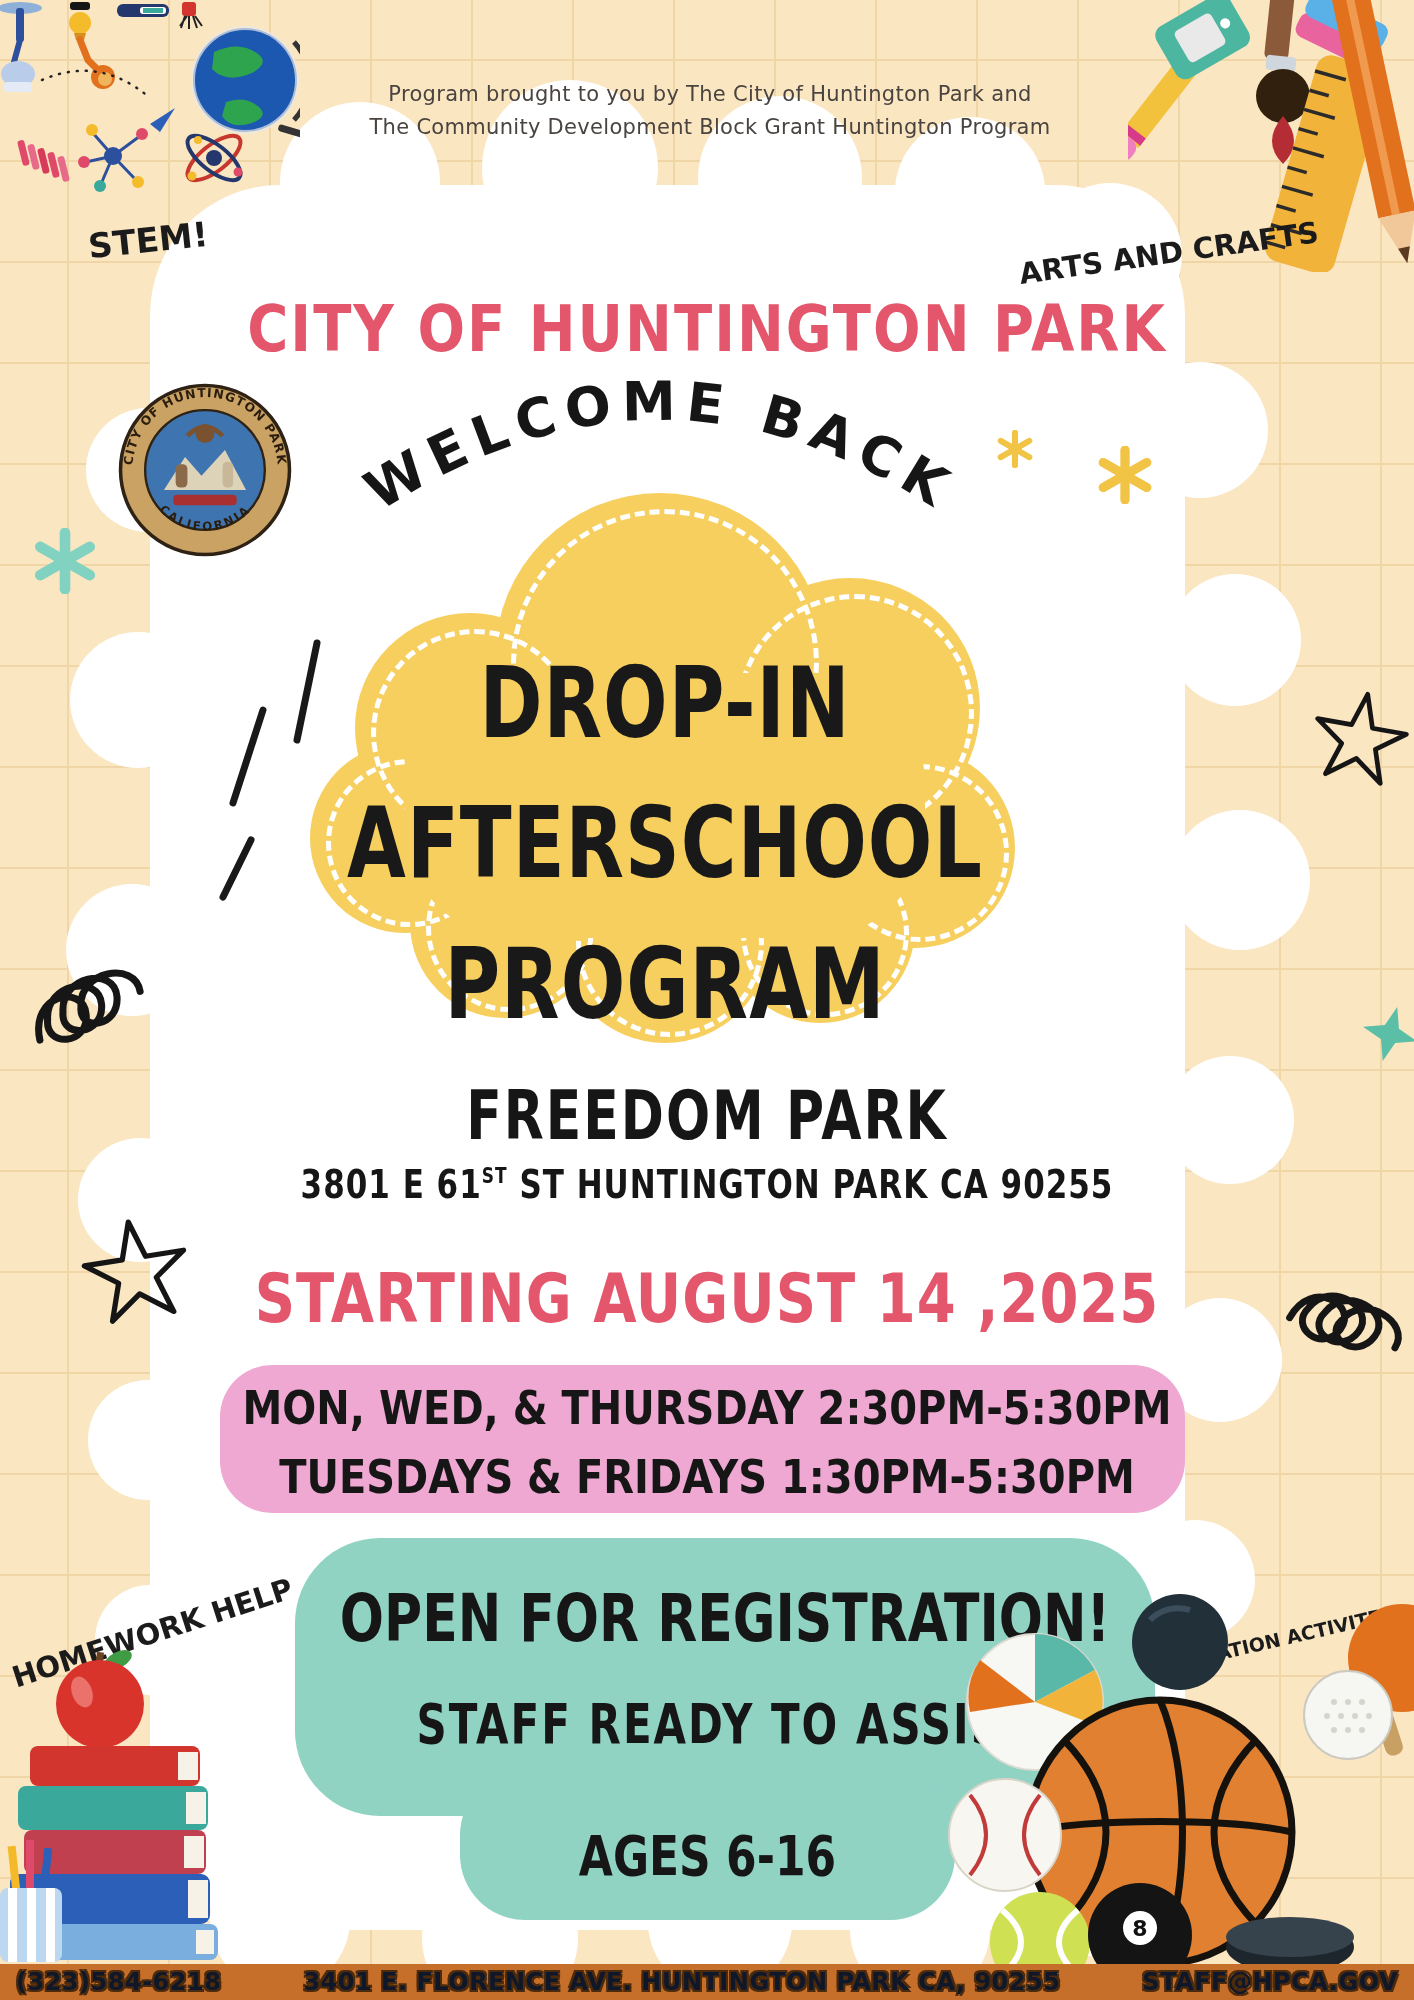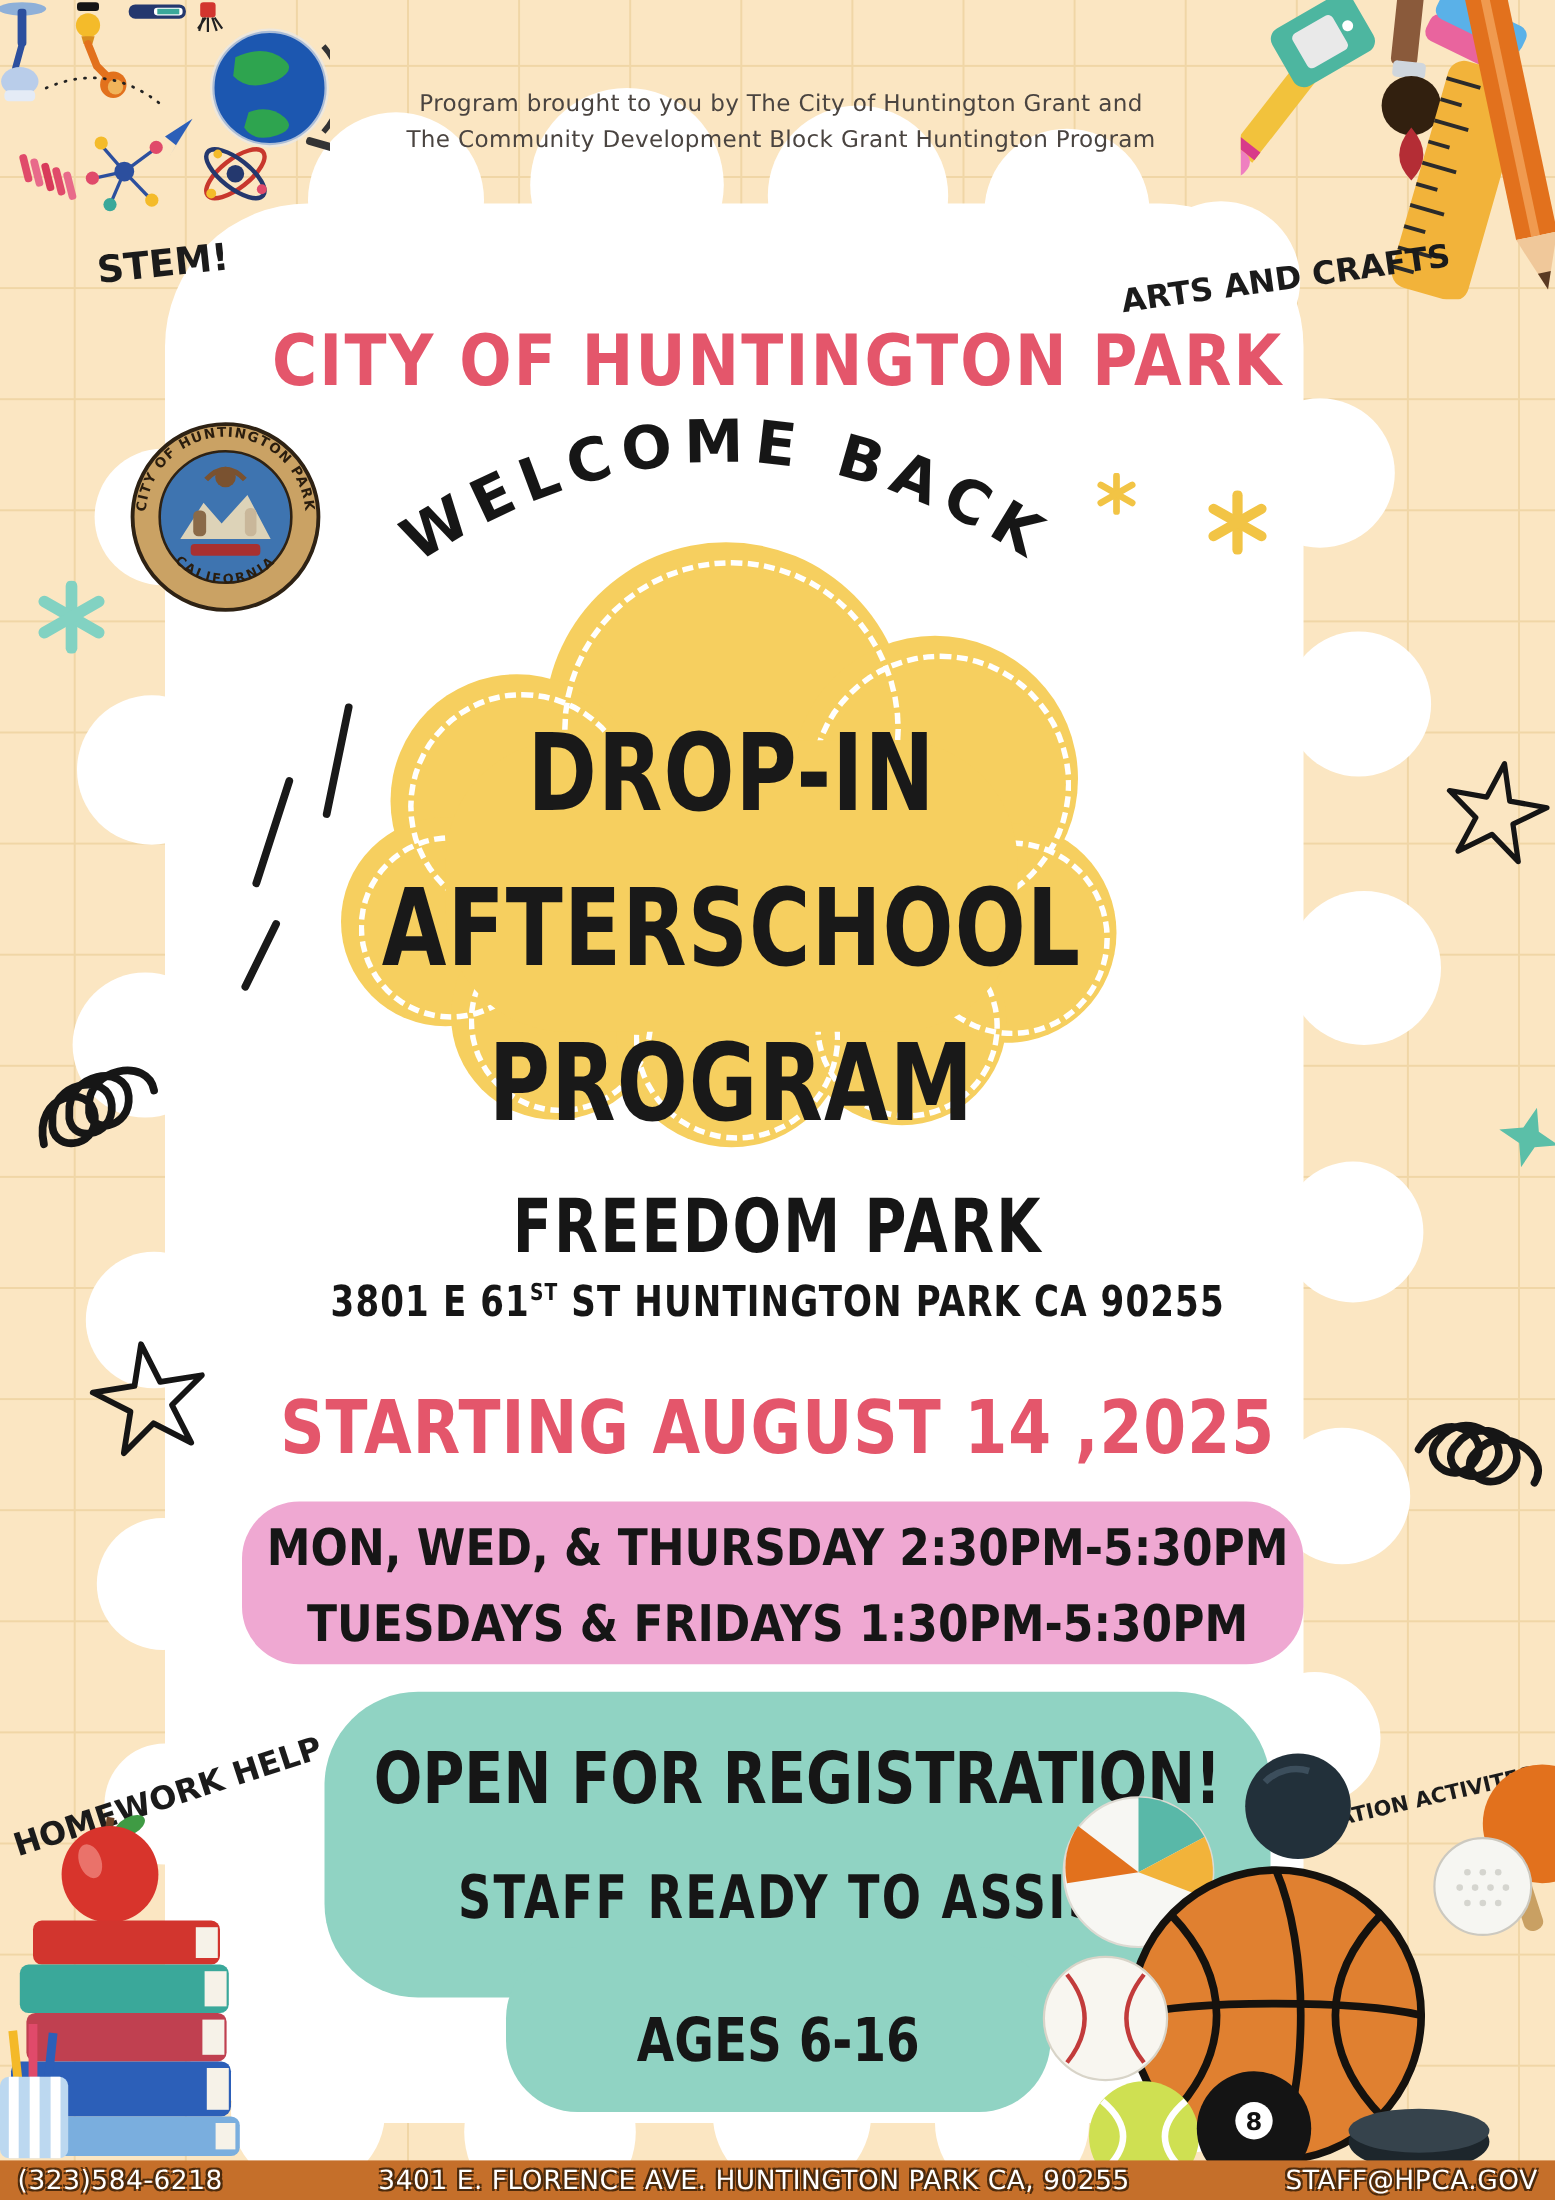--- a/index.html
+++ b/index.html
@@ -36,21 +36,21 @@
   .sched{top:1382px;font-size:40px;font-weight:700;color:#161616;line-height:60px;transform:scaleY(1.15)}
   .tealmain{left:295px;top:1538px;width:860px;height:278px;background:#90D3C3;border-radius:85px}
   .tealtab{left:460px;top:1770px;width:495px;height:150px;background:#90D3C3;border-radius:65px}
   .reg1{left:295px;width:860px;top:1588px;text-align:center;font-size:52px;font-weight:700;color:#161616;transform:scaleY(1.25)}
   .reg2{left:295px;width:860px;top:1700px;text-align:center;font-size:42px;font-weight:700;color:#161616;letter-spacing:2px;transform:scaleY(1.3)}
   .reg3{left:460px;width:495px;top:1830px;text-align:center;font-size:44px;font-weight:700;color:#161616;transform:scaleY(1.25)}
   .homework{left:6px;top:1616px;font-size:29px;transform:rotate(-18deg)}
   .recreation{left:1146px;top:1630px;font-size:19px;transform:rotate(-13deg)}
   .footer{left:0;top:1964px;width:1414px;height:36px;background:#C56F2A;display:flex;align-items:center;
     justify-content:space-between;padding:0 16px;box-sizing:border-box}
-  .footer span{font-size:24px;font-weight:400;color:#ffffff;letter-spacing:.5px;
+  .footer span{font-size:24px;font-weight:700;color:#0f172a;letter-spacing:.5px;
     text-shadow:-2px -2px 0 #4c2a0c,2px -2px 0 #4c2a0c,-2px 2px 0 #4c2a0c,2px 2px 0 #4c2a0c}
 </style>
 </head>
 <body>
 
 <div class="poster">
 
   <svg class="abs" style="left:0;top:0" width="1414" height="2000" viewBox="0 0 1414 2000">
     <g fill="#ffffff">
       <rect x="150" y="185" width="1035" height="1745" rx="130"></rect>
@@ -188,21 +188,21 @@
     </g>
     <g transform="rotate(-12 252 130)">
       <rect x="232" y="-12" width="38" height="228" fill="#e2711d"></rect>
       <rect x="246" y="-12" width="8" height="228" fill="#f09a4f"></rect>
       <path d="M232,216 L270,216 L251,266 Z" fill="#f0c89a"></path>
       <path d="M245,250 L257,250 L251,266 Z" fill="#5a3a22"></path>
     </g>
   </svg>
 
   <div class="abs attr">
-    <div>Program brought to you by The City of Huntington Grant and</div>
+    <div>Program brought to you by The City of Huntington Park and</div>
     <div>The Community Development Block Grant Huntington Program</div>
   </div>
 
   <div class="abs hand stem nw">STEM!</div>
   <div class="abs hand arts nw">ARTS AND CRAFTS</div>
 
   <div class="abs ctr title">CITY OF HUNTINGTON PARK</div>
 
   <svg class="abs" style="left:350px;top:358px" width="620" height="175" viewBox="0 0 620 175">
     <defs>

